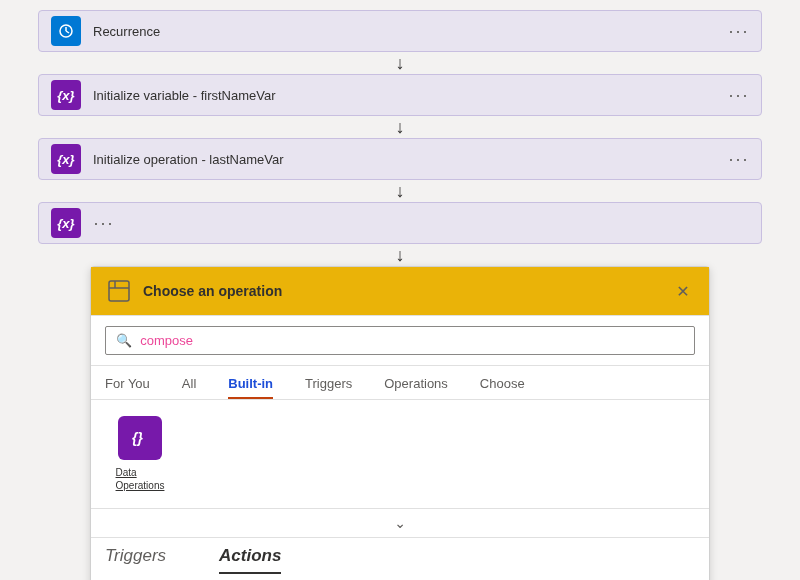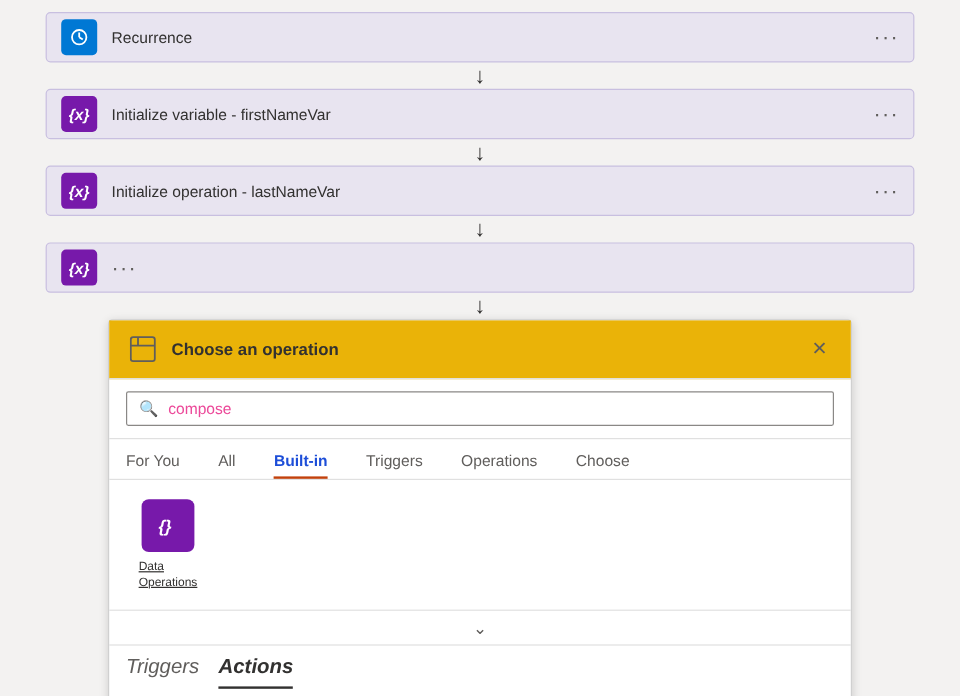--- a/index.html
+++ b/index.html
@@ -222,20 +222,21 @@
       padding: 4px 0 6px 0;
       cursor: pointer;
       border-bottom: 2px solid transparent;
       font-style: italic;
     }
 
     .sub-tab-item.active {
       color: #323130;
       border-bottom: 2px solid #323130;
       font-weight: 600;
+      margin-left: 37px;
     }
 
     .compose-item-row {
       padding: 8px 14px;
       display: flex;
       align-items: center;
     }
 
     .compose-item-box {
       width: 36px;

